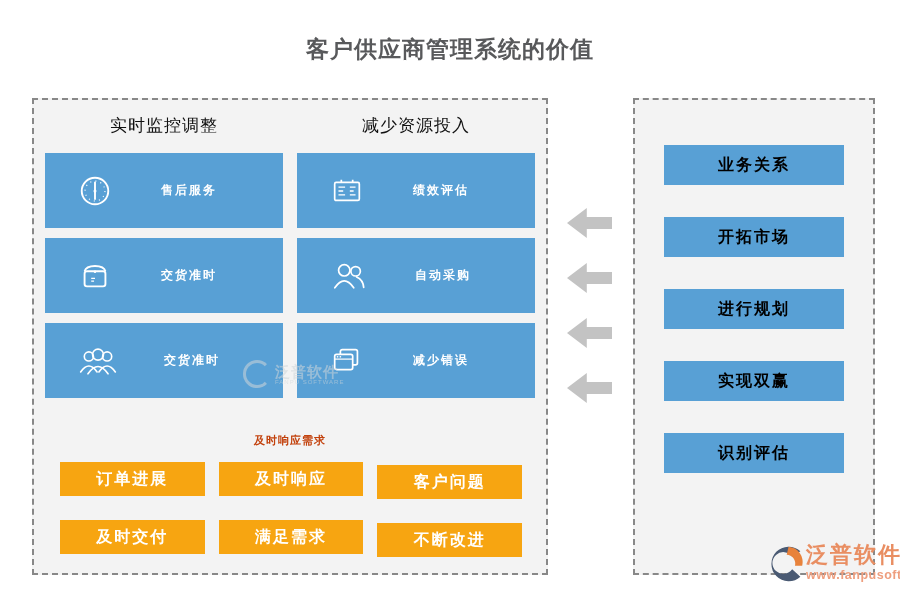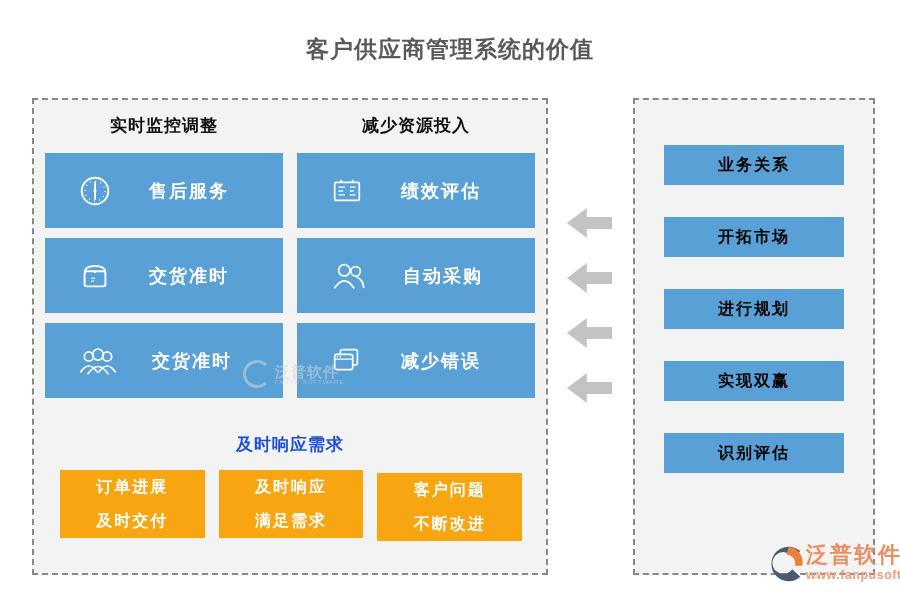--- a/index.html
+++ b/index.html
@@ -6,30 +6,30 @@
   .canvas{position:relative;width:900px;height:600px;background:#fff;overflow:hidden;}
 
   .title{position:absolute;top:34px;left:0;width:100%;text-align:center;
          font-size:23px;font-weight:700;color:#58595B;letter-spacing:1px;}
 
   .panel{position:absolute;box-sizing:border-box;background:#F3F3F3;border:2px dashed #888;}
   .left-panel{left:32px;top:98px;width:516px;height:477px;}
   .right-panel{left:633px;top:98px;width:242px;height:477px;display:flex;flex-direction:column;align-items:center;padding-top:13px;}
 
   .col-headers{display:grid;grid-template-columns:1fr 1fr;gap:14px;padding:14px 11px 0 11px;}
-  .col-header{text-align:center;font-size:17px;font-weight:700;color:#111;letter-spacing:1px;}
+  .col-header{text-align:center;font-size:17px;font-weight:400;color:#111;letter-spacing:1px;}
 
   .card-grid{display:grid;grid-template-columns:1fr 1fr;gap:10px 14px;padding:16px 11px 0 11px;}
   .card{height:75px;background:#58A0D5;display:flex;align-items:center;}
   .card .icon{margin-left:32px;display:flex;align-items:center;}
-  .card-label{flex:1;text-align:center;color:#fff;font-size:18px;font-weight:700;
+  .card-label{flex:1;text-align:center;color:#fff;font-size:12px;font-weight:700;
               letter-spacing:2px;padding-right:18px;}
 
-  .bottom-header{margin-top:35px;text-align:center;font-size:17px;font-weight:700;color:#1d4ed8;letter-spacing:1px;}
-  .tag-grid{display:grid;grid-template-columns:1fr 1fr 1fr;gap:0 14px;padding:14px 24px 0 26px;text-align:right;}
+  .bottom-header{margin-top:35px;text-align:center;font-size:11px;font-weight:700;color:#c2410c;letter-spacing:1px;}
+  .tag-grid{display:grid;grid-template-columns:1fr 1fr 1fr;gap:24px 14px;padding:14px 24px 0 26px;text-align:right;}
   .tag{height:34px;background:#F7A511;color:#fff;font-size:16px;font-weight:700;letter-spacing:2px;
        display:flex;align-items:center;justify-content:center;}
   .tag:nth-child(3n){transform:translateY(3px);}
 
   .panel-header{font-size:17px;font-weight:700;color:#111;letter-spacing:1px;}
   .rbtn{width:180px;height:40px;background:#58A0D5;color:#000000;font-size:16px;font-weight:700;
         letter-spacing:2px;display:flex;align-items:center;justify-content:center;margin-top:32px;}
 
   .arrow{position:absolute;left:567px;width:45px;height:30px;background:#C3C3C3;
          clip-path:polygon(0 50%,44% 0,44% 30%,100% 30%,100% 70%,44% 70%,44% 100%);

